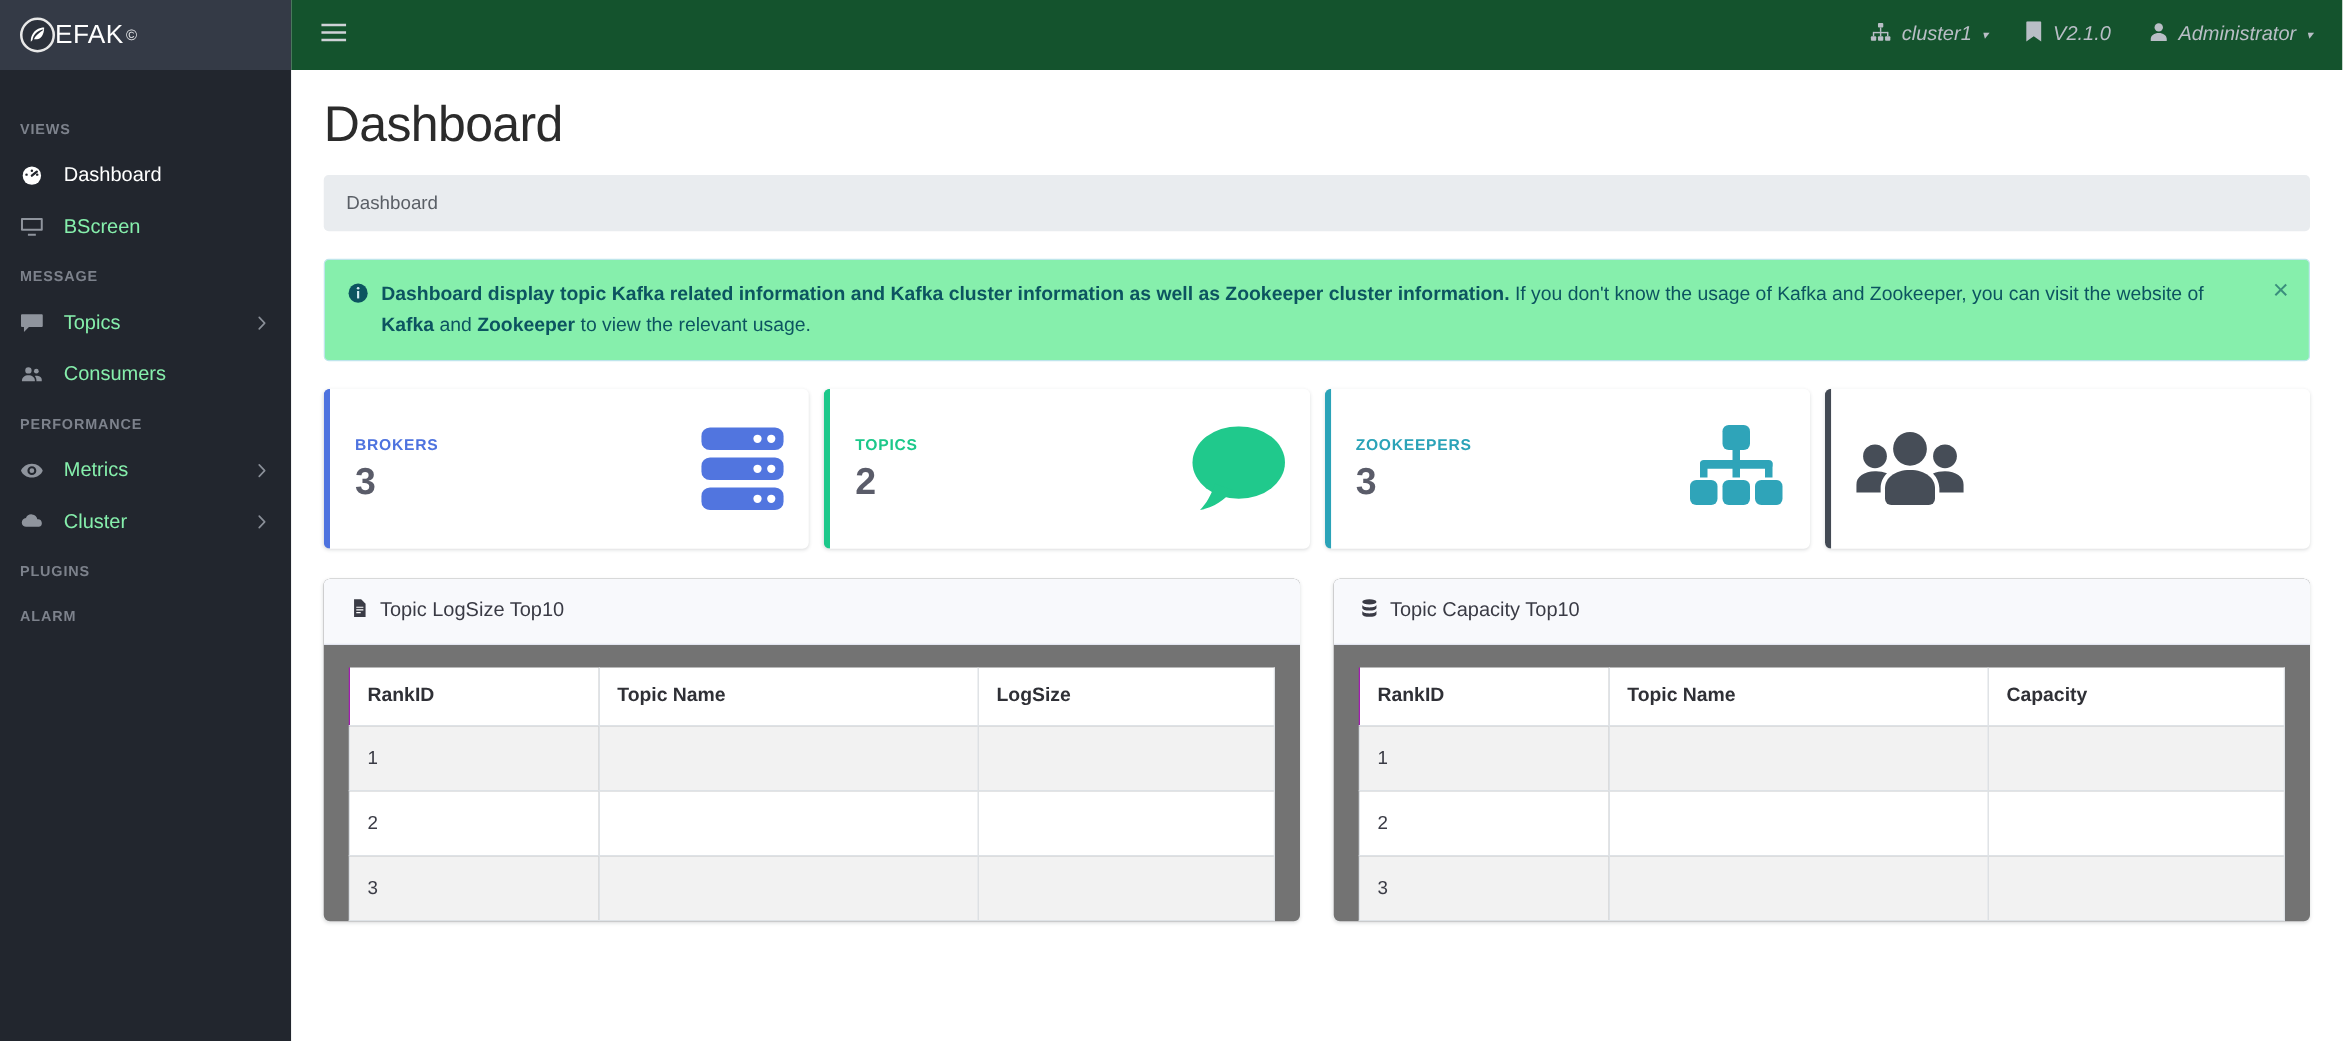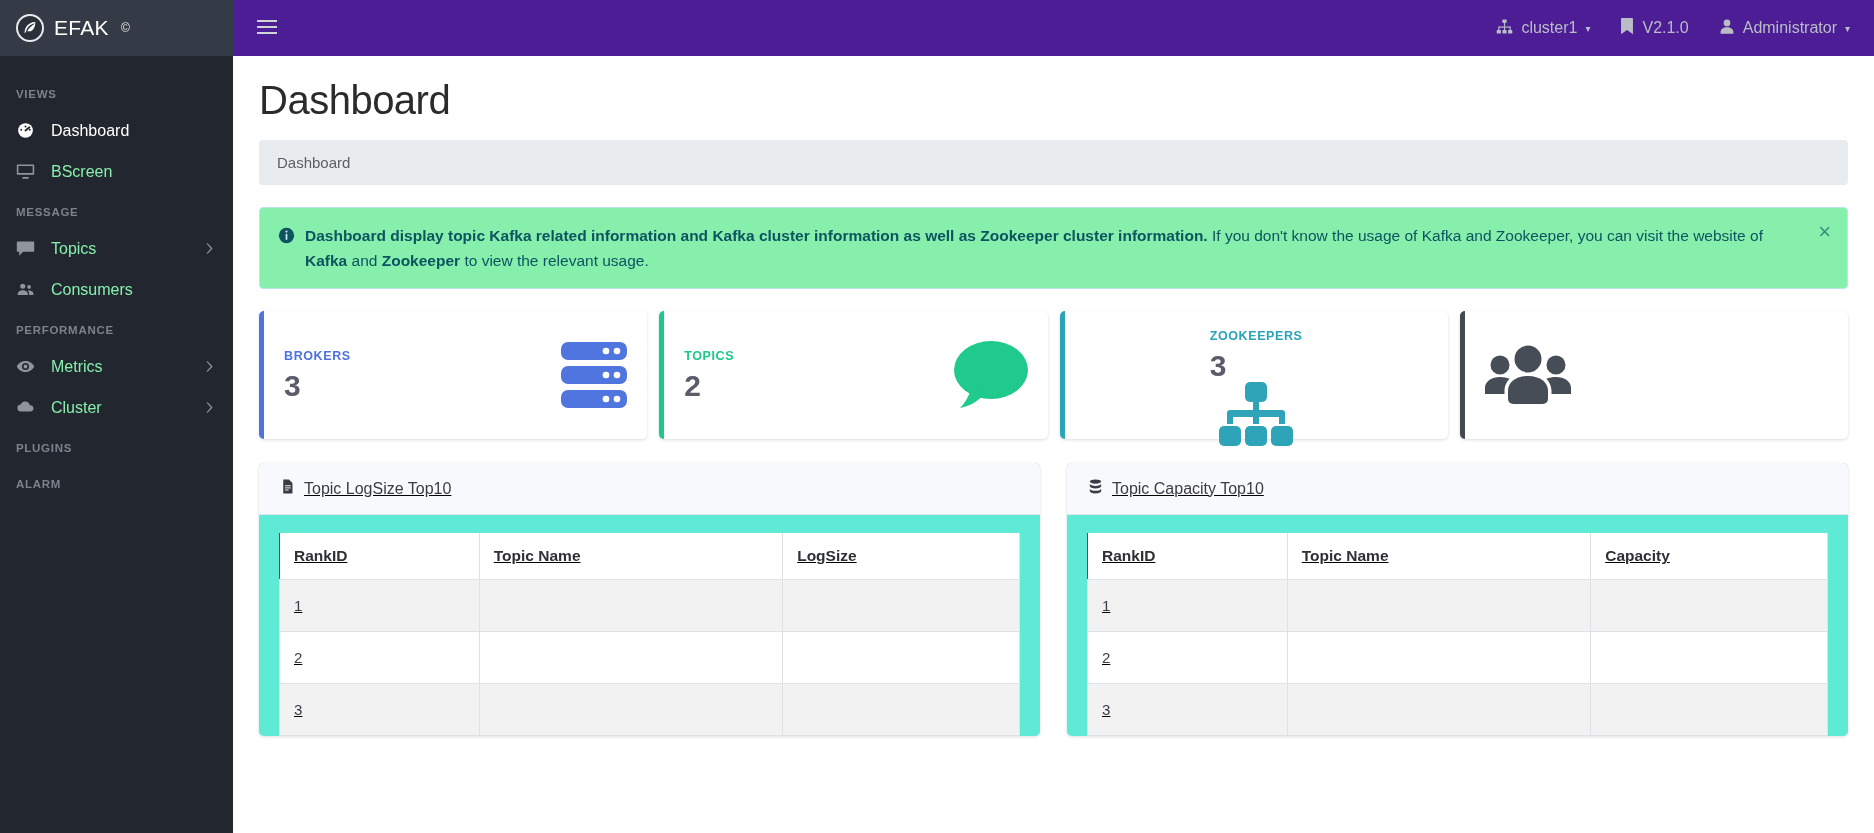--- a/index.html
+++ b/index.html
@@ -17,34 +17,33 @@
     width: 233px; min-width: 233px;
     background: #22262e;
     display: flex; flex-direction: column;
     overflow: hidden;
   }
   .brand {
     height: 56px; min-height: 56px;
     background: #343a46;
     display: flex; align-items: center;
     padding-left: 16px;
-    gap: 10px;
   }
   .brand-logo {
     width: 28px; height: 28px; border-radius: 50%;
     background: #2b303a; border: 2px solid #e8e8e8;
     display: flex; align-items: center; justify-content: center;
     color: #ffffff;
   }
   .brand-name {
     color: #ffffff; font-size: 21px; font-weight: 400; letter-spacing: .3px;
   }
   .brand-sup { color: #e9eaec; font-size: 12px; vertical-align: super; margin-left: 2px;}
 
-  .nav { padding-top: 18px; flex: 1; }
+  .nav { padding-top: 28px; flex: 1; }
   .nav-section {
     color: #7d828c; font-size: 11.5px; font-weight: 700;
     letter-spacing: .7px; padding: 14px 16px 10px 16px;
     text-transform: uppercase;
   }
   .nav-item {
     display: flex; align-items: center;
     padding: 11px 16px 11px 16px;
     color: #86efac; font-size: 16px;
     cursor: pointer; position: relative;
@@ -56,22 +55,22 @@
     color: #8f949d;
   }
   .nav-item.active .ico { color: #ffffff; }
   .nav-item .caret {
     margin-left: auto; color: #8a8f98; display: inline-flex;
   }
 
   
   .main { flex: 1; display: flex; flex-direction: column; background: #ffffff; min-width: 0; }
   .topbar {
-    height: 56px; min-height: 56px; background: #4c1d95;
-    display: flex; align-items: center; padding: 0 24px;
+    height: 56px; min-height: 56px; background: #14532d;
+    display: flex; align-items: center; padding: 0 24px; font-style: italic;
   }
   .hamburger { color: #cfd2d7; font-size: 20px; cursor: pointer; line-height: 1; }
   .topbar-right { margin-left: auto; display: flex; align-items: center; gap: 30px; }
   .topbar-item {
     display: flex; align-items: center; gap: 8px;
     color: #b9bec6; font-size: 16px; cursor: pointer;
   }
   .topbar-item .caret { font-size: 10px; color: #b9bec6; }
 
   .content { flex: 1; padding: 22px 26px 0 26px; overflow: hidden; }
@@ -113,23 +112,23 @@
   .card-label {
     font-size: 12.5px; font-weight: 700; letter-spacing: .6px;
     text-transform: uppercase; margin-bottom: 6px;
   }
   .card-value { font-size: 30px; font-weight: 700; color: #5a5c69; line-height: 1.1; }
   .card-icon { opacity: .98; display: flex; align-items: center; }
 
   
   .panels { display: flex; gap: 27px; }
   .panel {
-    flex: 1; background: #5eead4; border-radius: 5px;
+    flex: 1; background: #737373; border-radius: 5px;
     box-shadow: 0 1px 3px rgba(58,59,69,.18);
-    overflow: hidden; min-width: 0; text-decoration: underline;
+    overflow: hidden; min-width: 0;
   }
   .panel-header {
     background: #f8f9fc; border-bottom: 1px solid #e3e6f0;
     padding: 15px 20px; font-size: 16px; color: #3a3b45;
     display: flex; align-items: center; gap: 8px;
   }
   .panel-body { padding: 18px 20px 0 20px; }
   table { width: 100%; border-collapse: collapse; }
   thead th {
     text-align: left; font-size: 15.5px; font-weight: 700; color: #2f3036;
@@ -342,21 +341,21 @@
               <div class="card-label" style="color:#1cc88a">TOPICS</div>
               <div class="card-value">2</div>
             </div>
             <div class="card-icon">
               <svg width="78" height="68" viewBox="0 0 78 68" fill="#1cc88a">
                 <ellipse cx="41" cy="29" rx="37" ry="29"></ellipse>
                 <path d="M22 46c-3 9-7 16-12 21 11-2 20-8 26-16z"></path>
               </svg>
             </div>
           </div>
-          <div class="card" style="border-left-color: rgb(43, 163, 184); flex-direction: column;">
+          <div class="card" style="border-left-color: rgb(43, 163, 184);">
             <div>
               <div class="card-label" style="color:#2ba3b8">ZOOKEEPERS</div>
               <div class="card-value">3</div>
             </div>
             <div class="card-icon">
               <svg width="78" height="70" viewBox="0 0 78 70" fill="#2ba3b8">
                 <rect x="28" y="0" width="22" height="20" rx="5"></rect>
                 <rect x="36" y="20" width="6" height="13"></rect>
                 <rect x="10" y="28" width="58" height="7" rx="3"></rect>
                 <rect x="10" y="30" width="6" height="12"></rect>

